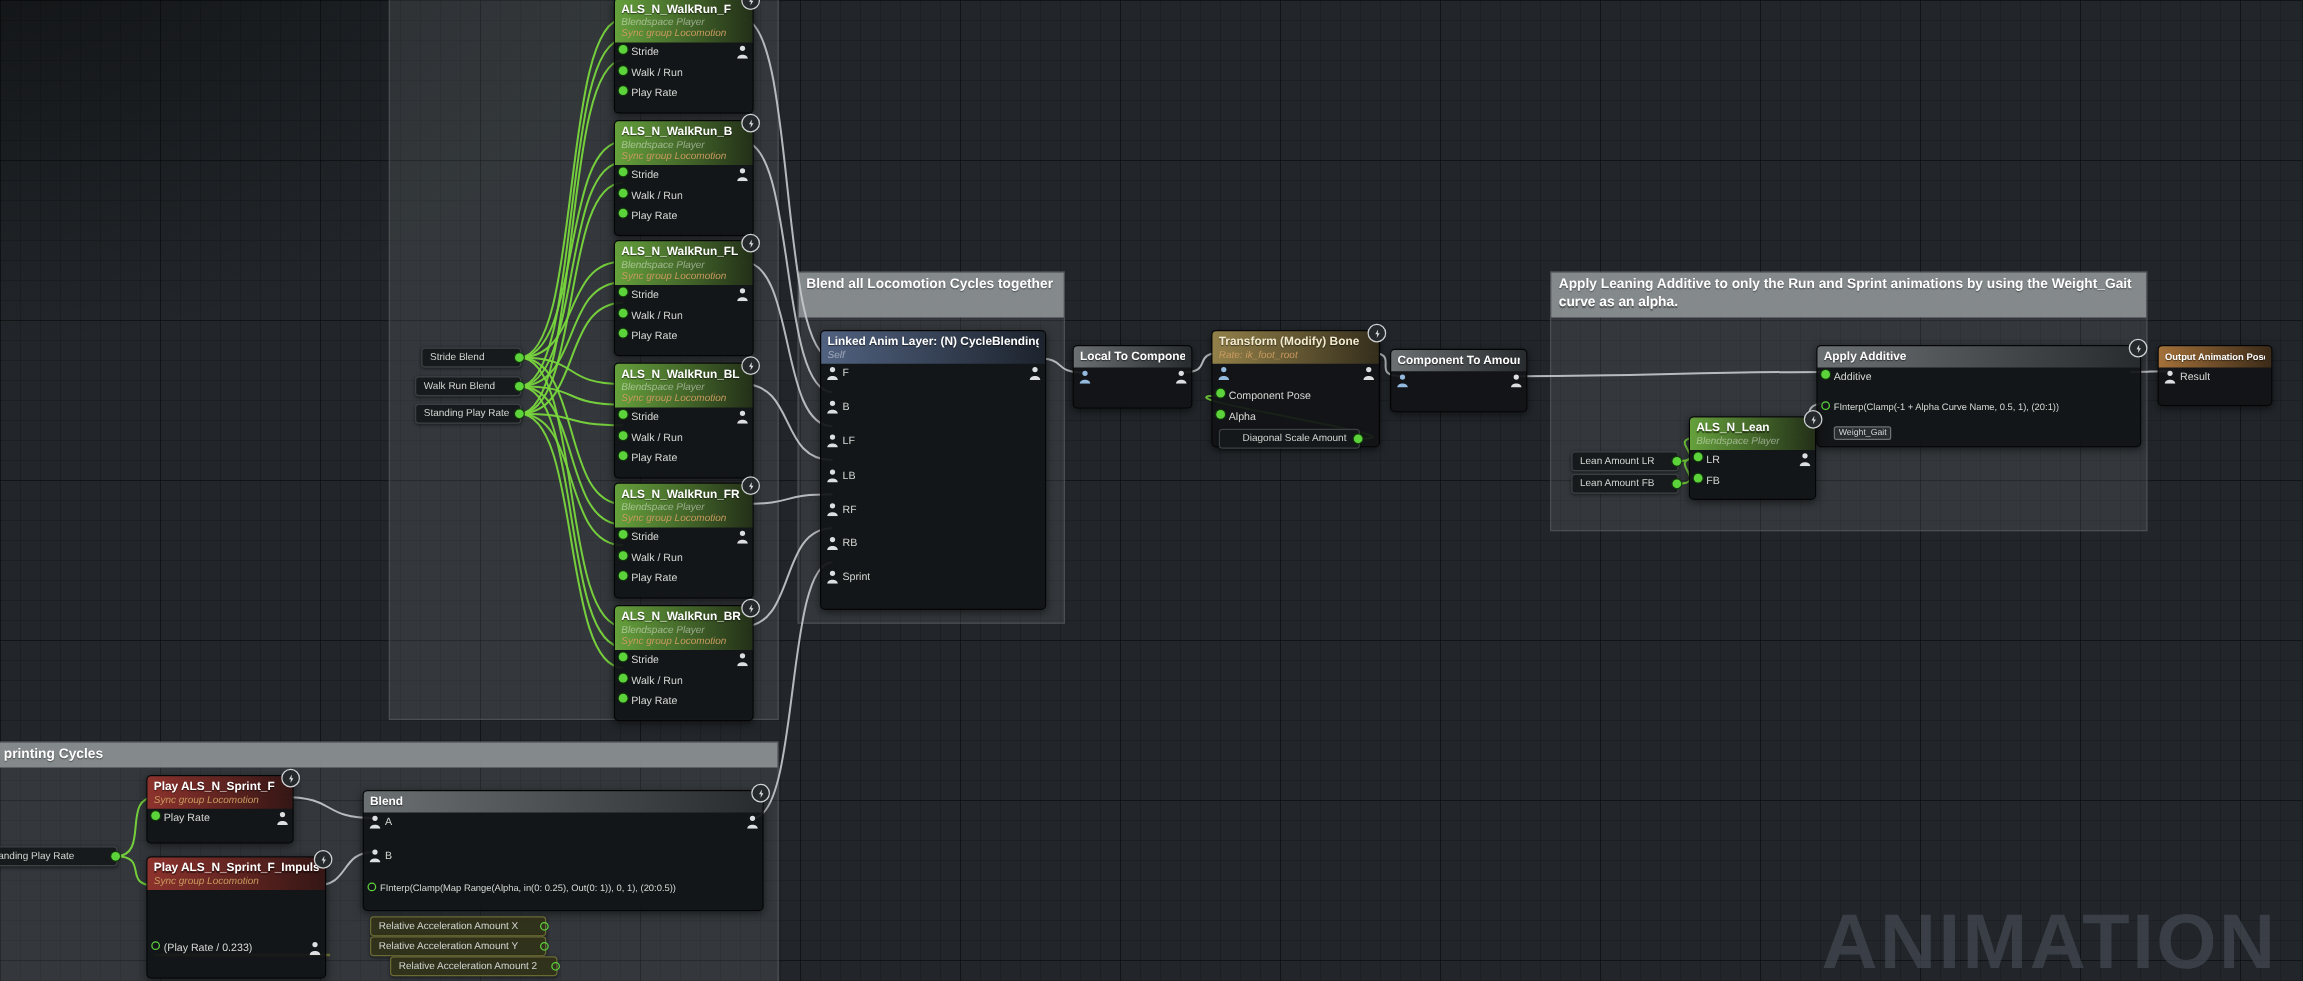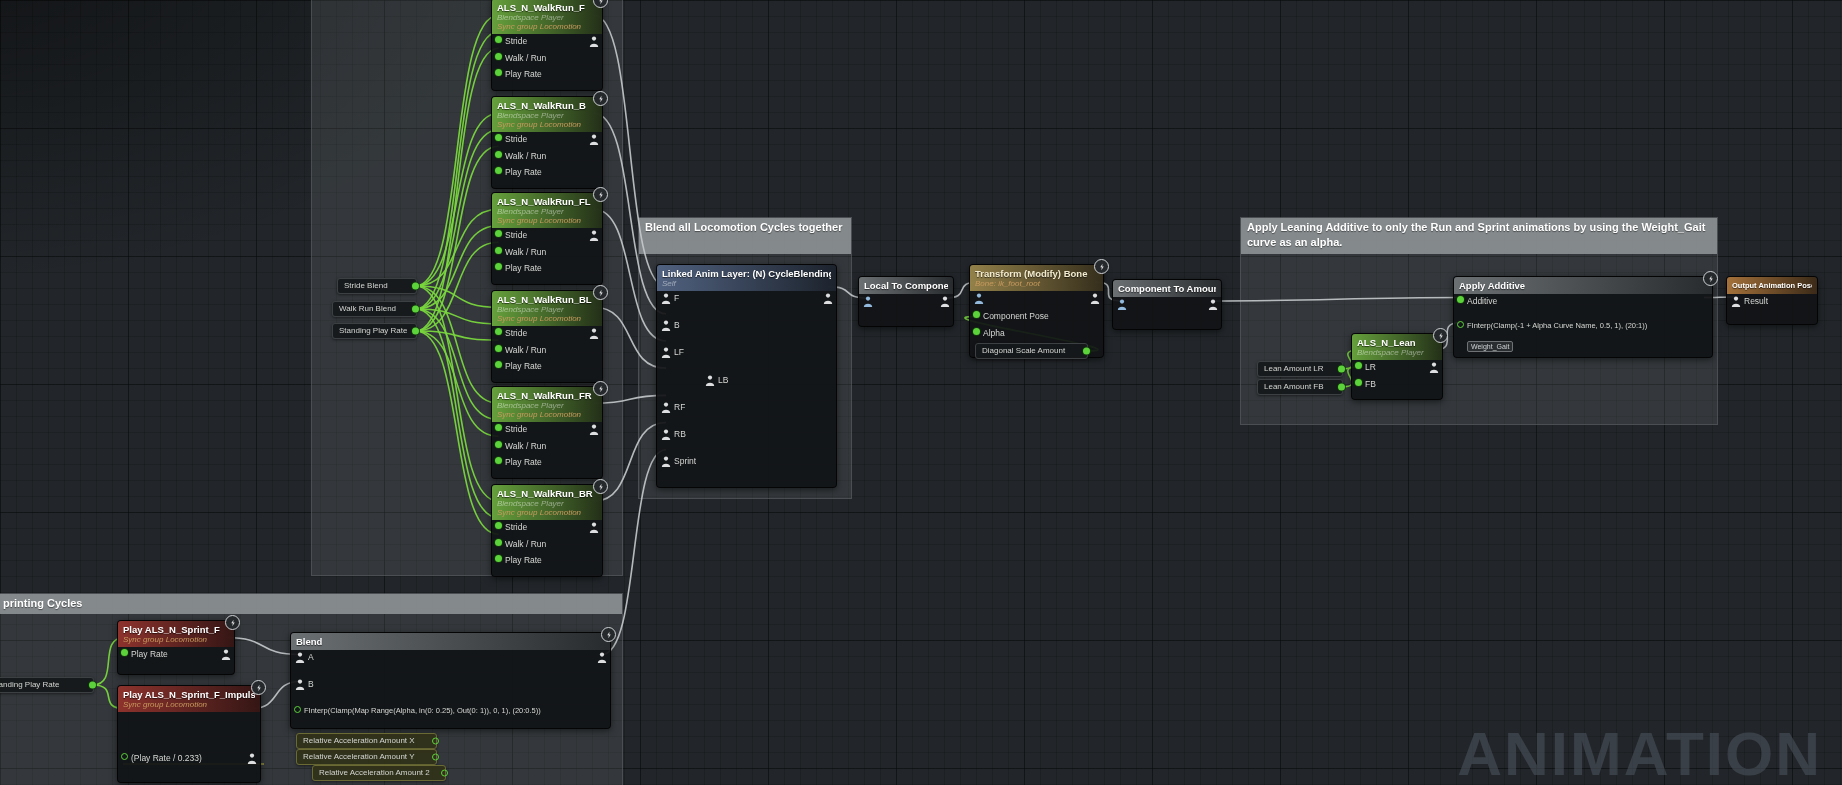--- a/index.html
+++ b/index.html
@@ -351,21 +351,21 @@
         </div>
         <div class="prow" style="height: 27.2px;">
           <span class="conn conn-person">
             <svg viewBox="0 0 10 11">
               <circle cx="5" cy="2.6" r="2.1"></circle>
               <path d="M0.8 11 C0.8 6.8 9.2 6.8 9.2 11 Z"></path>
             </svg>
           </span>
           <span class="plabel">LF</span>
         </div>
-        <div class="prow" style="height: 27.2px; padding-left: 44px;">
+        <div class="prow" style="height: 27.2px;">
           <span class="conn conn-person">
             <svg viewBox="0 0 10 11">
               <circle cx="5" cy="2.6" r="2.1"></circle>
               <path d="M0.8 11 C0.8 6.8 9.2 6.8 9.2 11 Z"></path>
             </svg>
           </span>
           <span class="plabel">LB</span>
         </div>
         <div class="prow" style="height: 27.2px;">
           <span class="conn conn-person">
@@ -413,21 +413,21 @@
               <circle cx="5" cy="2.6" r="2.1"></circle>
               <path d="M0.8 11 C0.8 6.8 9.2 6.8 9.2 11 Z"></path>
             </svg>
           </span>
         </div>
       </div>
     </div>
     <div class="node" style="left: 969px; top: 264px; width: 135px;">
       <div class="nhead nhead-tan">
         <div class="ntitle">Transform (Modify) Bone</div>
-        <div class="nsub warm">Bone: ik_foot_root</div>
+        <div class="nsub warm">Rate: ik_foot_root</div>
       </div>
       <div class="badge">
         <svg viewBox="0 0 10 10">
           <path d="M5.6 0.8 L2.8 5.4 L4.7 5.4 L4.2 9.2 L7.2 4.4 L5.3 4.4 Z"></path>
         </svg>
       </div>
       <div class="nbody" style="padding-bottom: 12px;">
         <div class="prow" style="height: 18px;">
           <span class="conn conn-personb">
             <svg viewBox="0 0 10 11">
@@ -489,21 +489,21 @@
         </div>
         <div class="prow" style="height: 18px;">
           <span class="conn conn-hollow"></span>
           <span class="plabel small">FInterp(Clamp(-1 + Alpha Curve Name, 0.5, 1), (20:1))</span>
         </div>
         <div class="tagrow">
           <span class="tag">Weight_Gait</span>
         </div>
       </div>
     </div>
-    <div class="node" style="left: 1351px; top: 333px; width: 92px;">
+    <div class="node" style="left: 1351px; top: 333px; width: 102px;">
       <div class="nhead nhead-green">
         <div class="ntitle">ALS_N_Lean</div>
         <div class="nsub">Blendspace Player</div>
       </div>
       <div class="badge">
         <svg viewBox="0 0 10 10">
           <path d="M5.6 0.8 L2.8 5.4 L4.7 5.4 L4.2 9.2 L7.2 4.4 L5.3 4.4 Z"></path>
         </svg>
       </div>
       <div class="nbody">
@@ -631,21 +631,21 @@
       <span class="conn conn-dot"></span>
     </div>
     <div class="pill" style="left: 332px; top: 301px; width: 85px;">
       <span class="pill-label">Walk Run Blend</span>
       <span class="conn conn-dot"></span>
     </div>
     <div class="pill" style="left: 332px; top: 323px; width: 85px;">
       <span class="pill-label">Standing Play Rate</span>
       <span class="conn conn-dot"></span>
     </div>
-    <div class="pill" style="left: 975px; top: 343px; width: 113px;">
+    <div class="pill" style="left: 975px; top: 343px; width: 113px; padding-left: 12px;">
       <span class="pill-label">Diagonal Scale Amount</span>
       <span class="conn conn-dot"></span>
     </div>
     <div class="pill" style="left: 1257px; top: 361px; width: 86px;">
       <span class="pill-label">Lean Amount LR</span>
       <span class="conn conn-dot"></span>
     </div>
     <div class="pill" style="left: 1257px; top: 379px; width: 86px;">
       <span class="pill-label">Lean Amount FB</span>
       <span class="conn conn-dot"></span>

